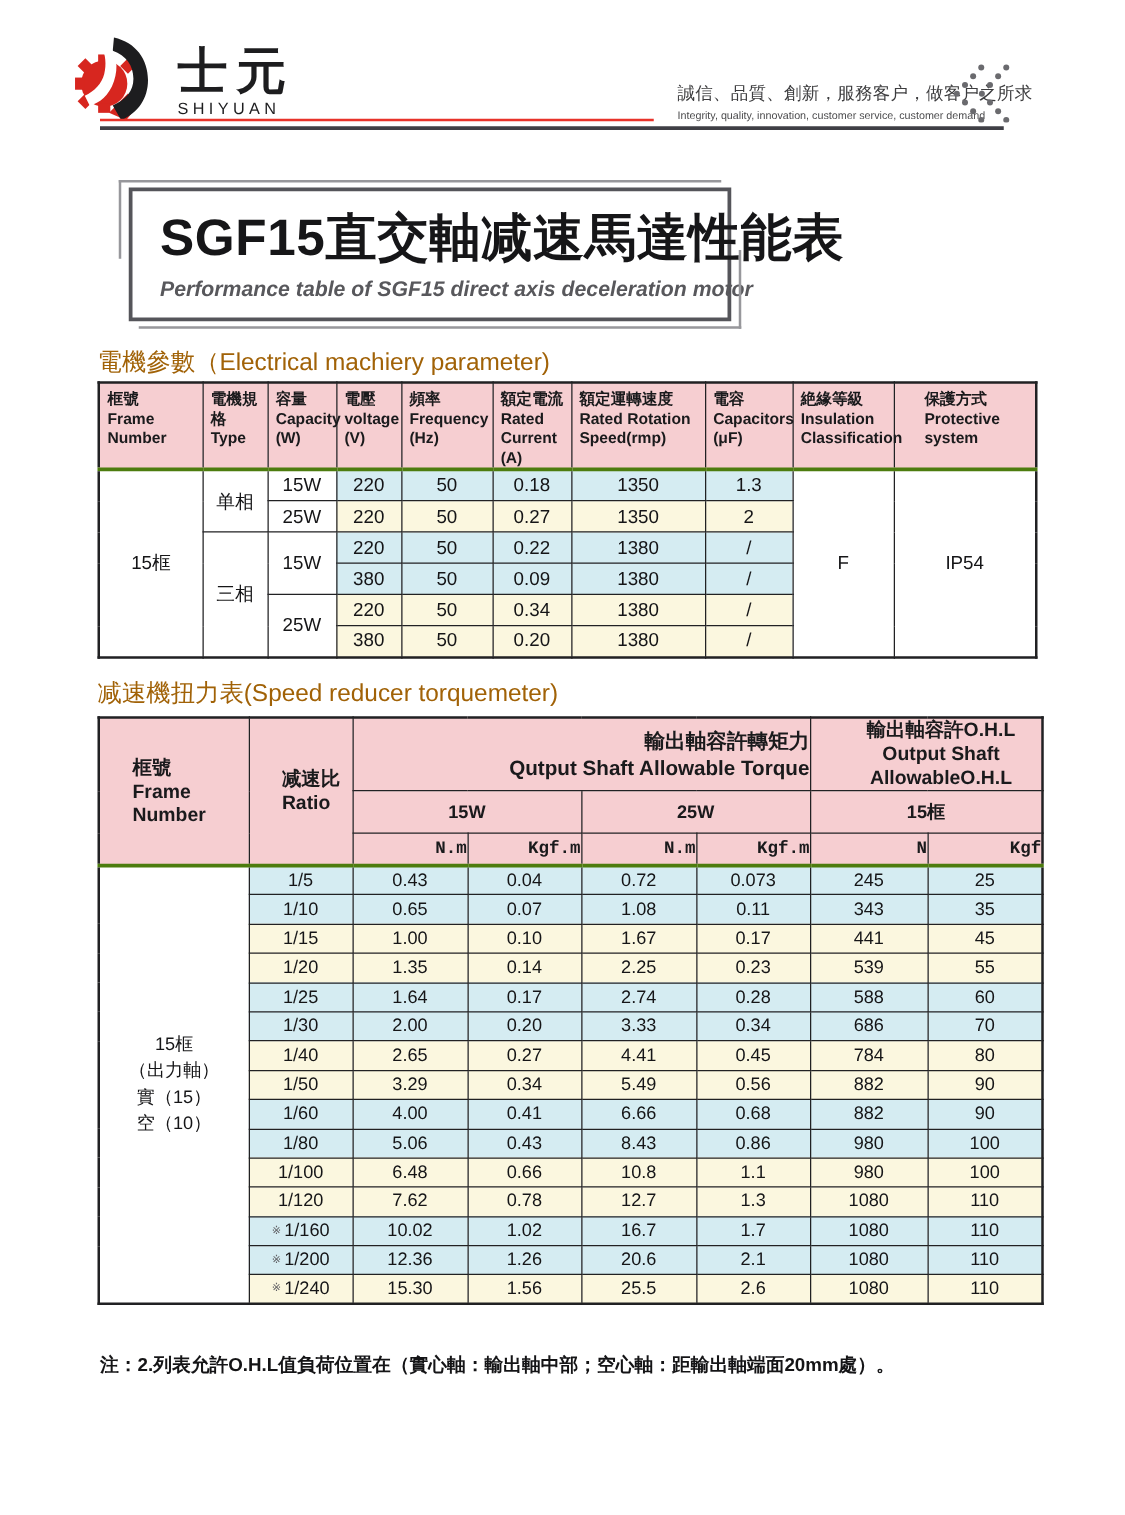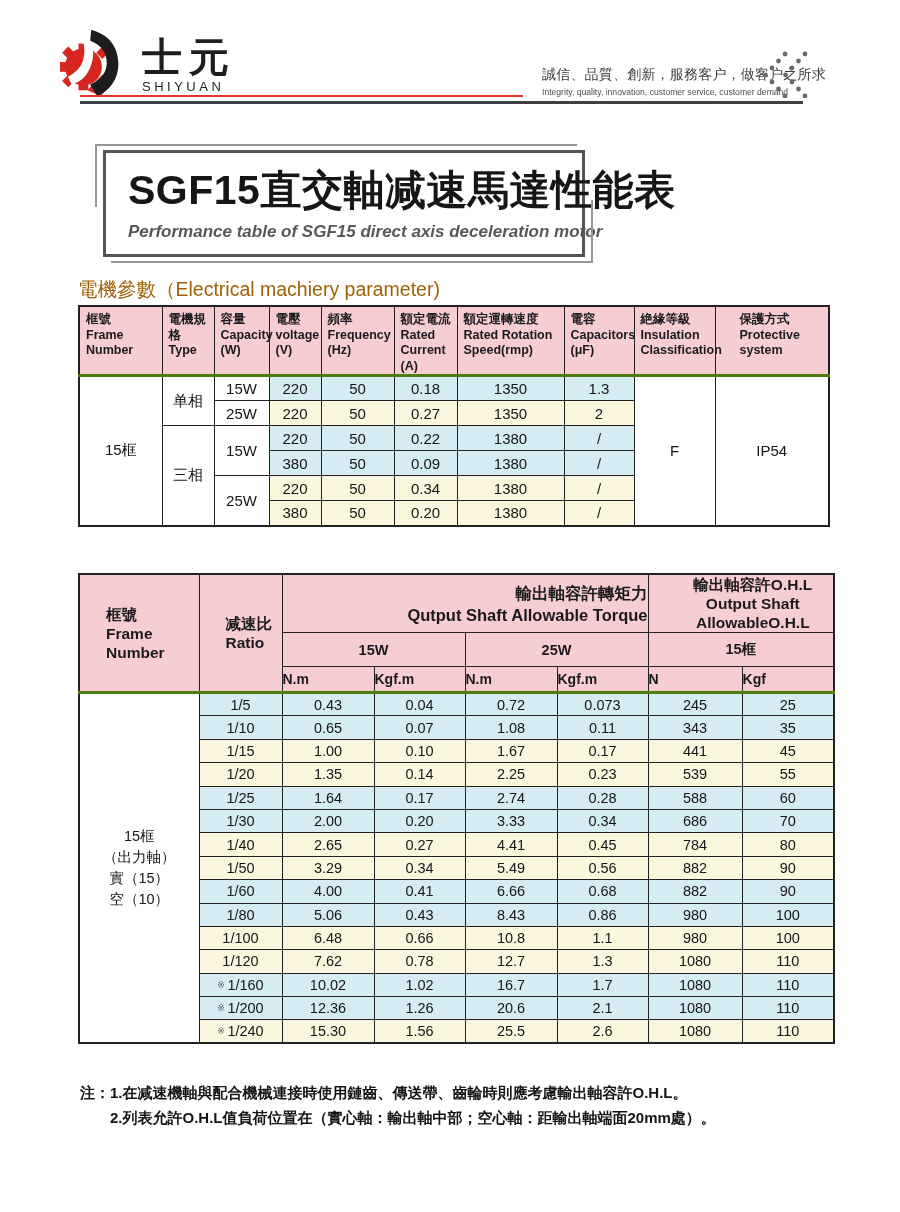--- a/index.html
+++ b/index.html
@@ -53,21 +53,21 @@
   .motor-table td.plain { background:#fff; }
 
   
   .torque-table { position:absolute; left:78px; top:573px; width:755px; }
   .torque-table thead th { white-space:pre-line; }
   .th-frame, .th-ratio { vertical-align:middle; text-align:left; padding-left:26px;
       font-size:15.5px; line-height:19px; font-weight:bold; }
   .th-group { height:58px; vertical-align:middle; text-align:right; font-size:16.5px; line-height:22px; }
   .th-ohl   { text-align:center; padding-left:24px; font-size:15.5px; line-height:19px; }
   .th-watt  { height:34px; font-size:14.5px; text-align:center; vertical-align:middle; }
-  .th-unit  { height:26px; font-size:14px; text-align:left; vertical-align:middle; font-weight:bold; }
+  .th-unit  { height:26px; font-size:14px; text-align:right; vertical-align:middle; font-weight:bold;font-family:Liberation Mono, monospace; }
   .torque-table tbody tr { height:23.4px; }
   .torque-table tbody td { font-size:14.5px; }
   .torque-table td.framecell { background:#fff; font-size:14.5px; color:#151517; line-height:21px; vertical-align:middle; }
   .flag { font-size:9px; color:#5f5f63; vertical-align:2px; }
 
   
   .notes { position:absolute; left:80px; top:1080px; display:flex; font-size:15px; font-weight:bold; color:#141416; }
   .note-prefix { white-space:nowrap; line-height:25px; }
   .note-line { line-height:25px; white-space:nowrap; }
 </style>
@@ -229,20 +229,21 @@
       <tr>
         <td class="cream">380</td>
         <td class="cream">50</td>
         <td class="cream">0.20</td>
         <td class="cream">1380</td>
         <td class="cream">/</td>
       </tr>
     </tbody>
   </table>
 
+  <div class="sec-heading sec2">减速機扭力表(Speed reducer torquemeter)</div>
 
   <table class="torque-table t-outer">
     <colgroup>
       <col style="width:120px">
         <col style="width:83px">
         <col style="width:92px">
         <col style="width:91px">
       <col style="width:92px">
         <col style="width:91px">
         <col style="width:94px">
@@ -416,18 +417,17 @@
           <td class="cream">2.6</td>
           <td class="cream">1080</td>
           <td class="cream">110</td>
         </tr>
       </tbody>
   </table>
 
   <div class="notes">
     <div class="note-prefix">注：</div>
     <div>
-        <div class="note-line">1.在减速機軸與配合機械連接時使用鏈齒、傳送帶、齒輪時則應考慮輸出軸容許O.H.L。</div>
         <div class="note-line">2.列表允許O.H.L值負荷位置在（實心軸：輸出軸中部；空心軸：距輸出軸端面20mm處）。</div>
       </div>
   </div>
 
 </div>
 
 </body></html>

